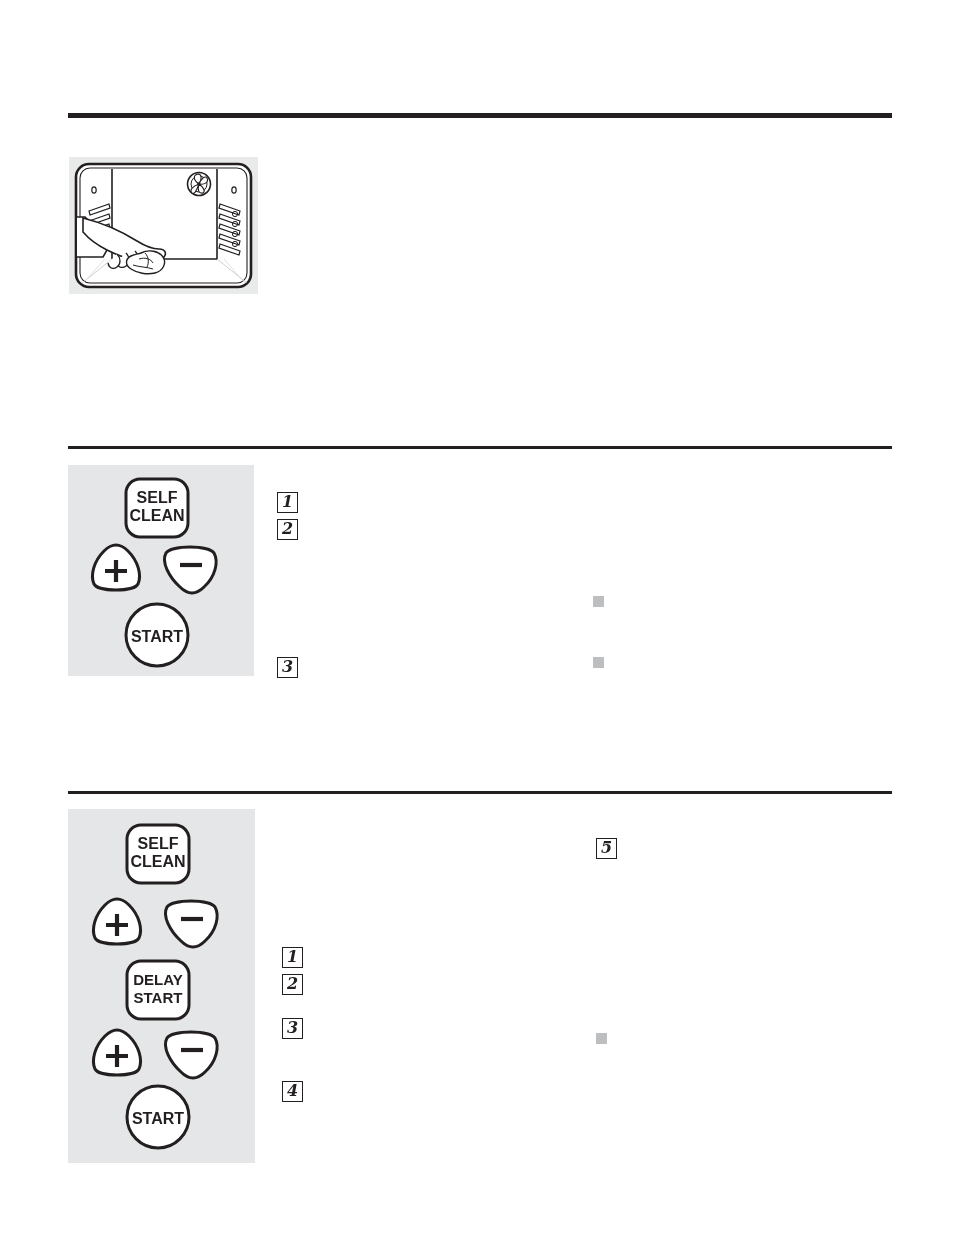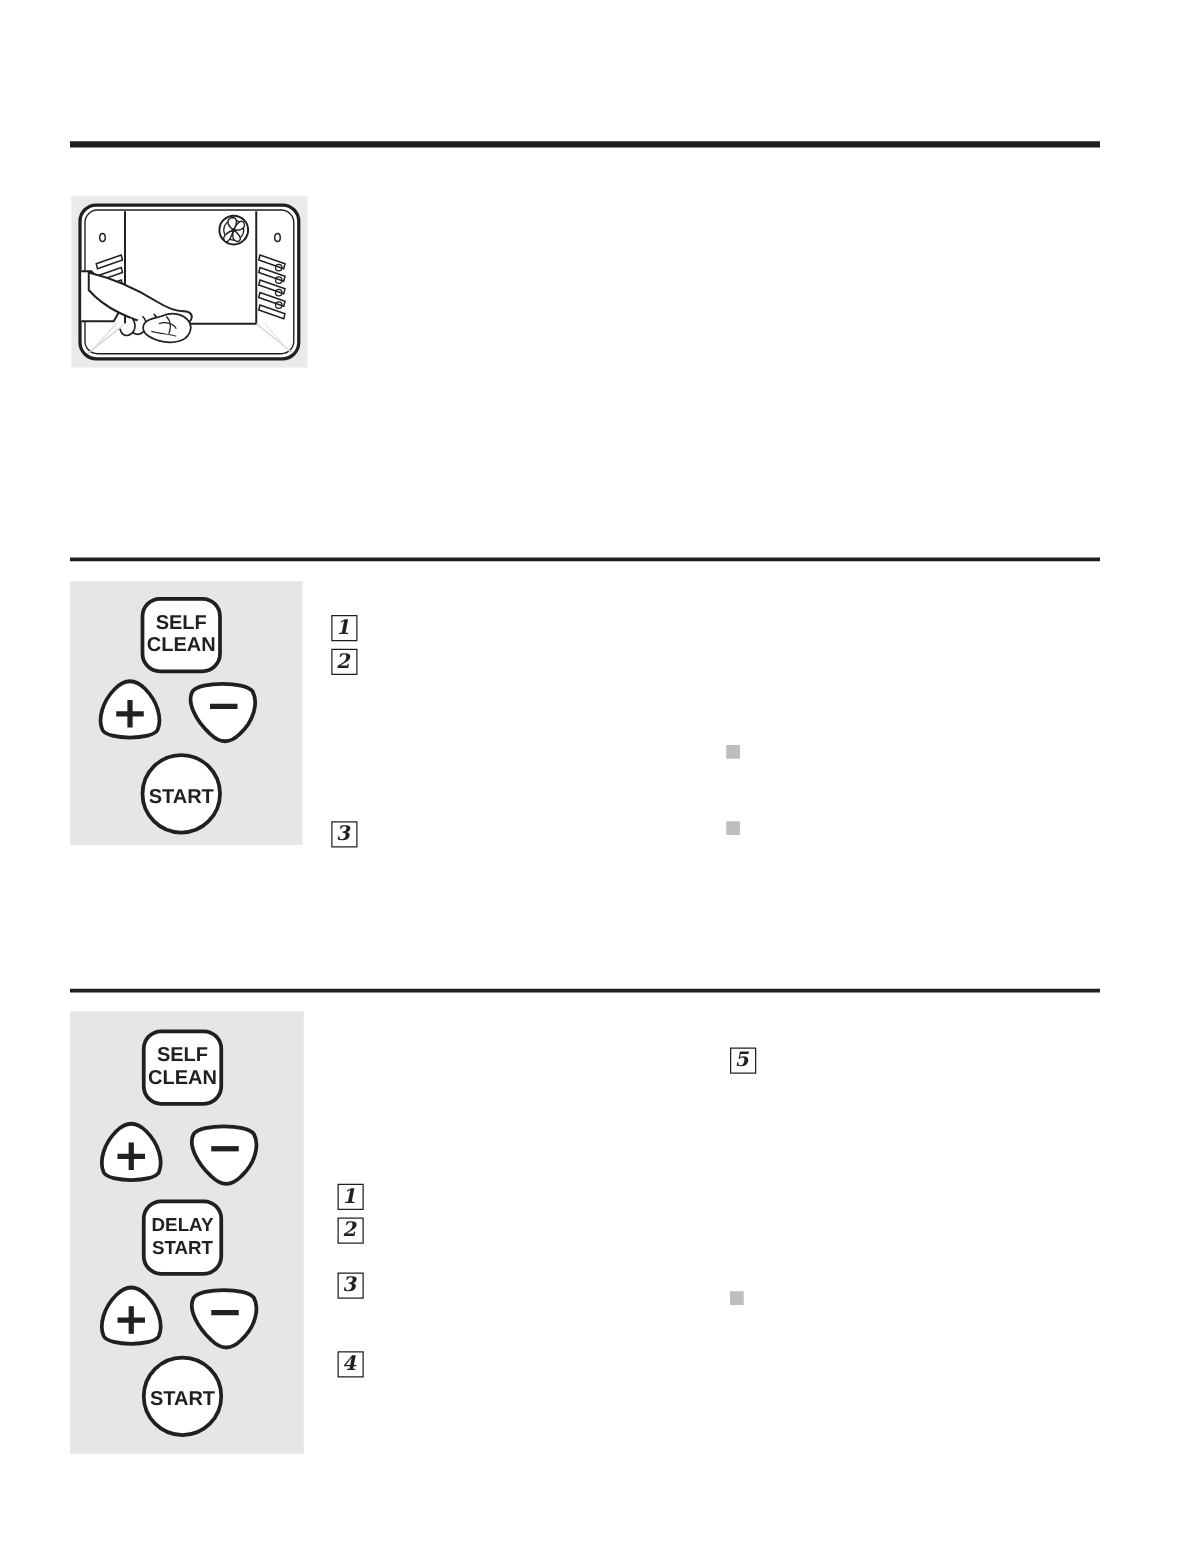--- a/index.html
+++ b/index.html
@@ -12,20 +12,21 @@
     height: 1235px;
     position: relative;
     font-family: "Liberation Sans", sans-serif;
     overflow: hidden;
   }
 
   .page {
     position: absolute;
     inset: 0;
     background: #ffffff;
+    margin-left: 12px;
   }
 
   
   .rule {
     position: absolute;
     left: 56px;
     width: 824px;
     background: #231f20;
   }
   .rule-thick { height: 5px; }

